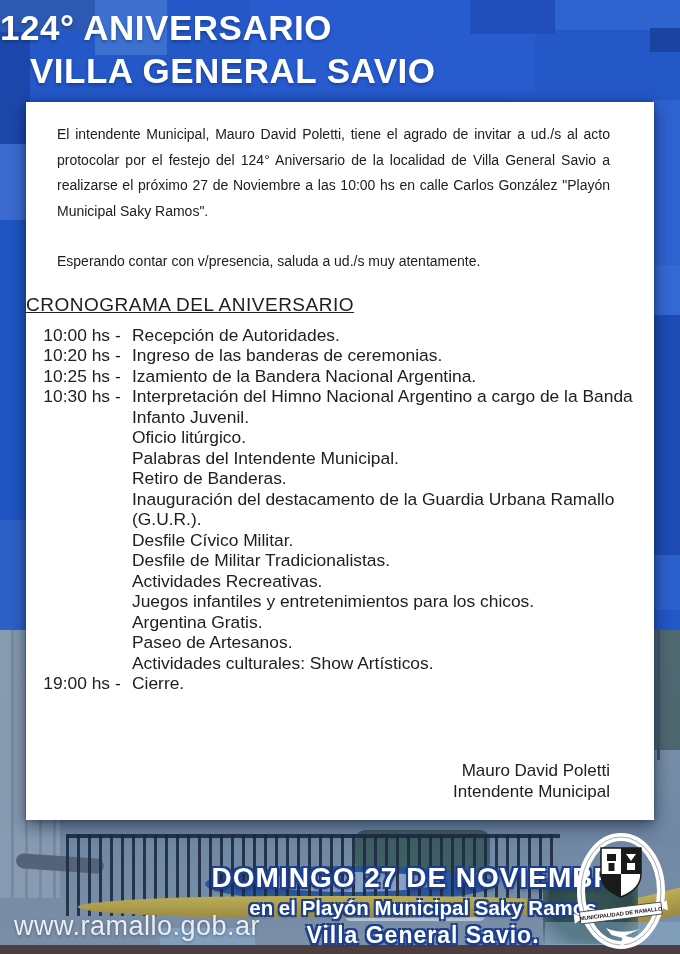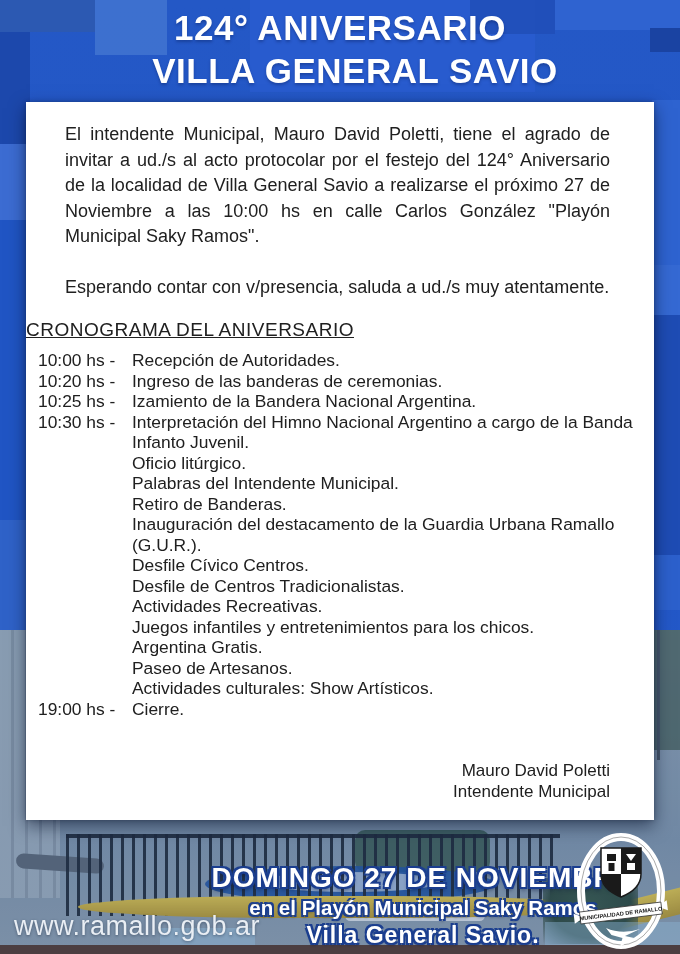--- a/index.html
+++ b/index.html
@@ -4,21 +4,21 @@
 <style>
   html,body{margin:0;padding:0;background:#555;}
   .poster{
     position:relative;width:680px;height:954px;overflow:hidden;
     font-family:"Liberation Sans", sans-serif;
     background:linear-gradient(180deg,#2458c6 0%,#2257c8 60%,#2b5fc6 100%);
   }
   .patch{position:absolute;}
 
   
-  .header{position:absolute;left:0;top:8px;width:100%;text-align:center;color:#ffffff;}
+  .header{position:absolute;left:0;top:8px;width:100%;color:#ffffff;}
   .header .l1{font-size:35px;font-weight:800;letter-spacing:.5px;text-shadow:0 2px 3px rgba(10,25,80,.35);}
   .header .l2{font-size:35px;font-weight:800;letter-spacing:.5px;margin-top:3px;text-shadow:0 2px 3px rgba(10,25,80,.35);padding-left:30px;}
 
   
   .photo{position:absolute;left:0;top:630px;width:680px;height:324px;
     background:linear-gradient(180deg,#93a6b4 0%,#8799a9 35%,#7e92a4 65%,#8c9ba8 100%);}
   .photo .tint{position:absolute;inset:0;background:rgba(62,102,164,.20);}
   .wall{position:absolute;left:0;top:0;width:60px;height:268px;
     background:repeating-linear-gradient(90deg,#9dabb6 0 11px,#8794a0 11px 14px);opacity:.9;}
   .trees-right{position:absolute;right:0;top:0;width:34px;height:120px;background:#41584b;opacity:.75;}
@@ -40,27 +40,27 @@
   .blue-tile1{position:absolute;left:160px;top:298px;width:95px;height:26px;background:#9dc5dd;opacity:.5;}
   .blue-tile2{position:absolute;left:545px;top:292px;width:135px;height:32px;background:#9dc5dd;opacity:.45;}
   .bottom-strip{position:absolute;left:0;top:315px;width:680px;height:9px;background:#4c3e41;}
 
   
   .card{
     position:absolute;left:26px;top:102px;width:628px;height:718px;background:#ffffff;
     box-shadow:0 6px 16px rgba(5,15,40,.55), 0 0 4px rgba(5,15,40,.3);
     color:#202020;box-sizing:border-box;padding-top:20px;
   }
-  .card p{margin:0 44px 0 39px;font-size:18px;line-height:25.5px;}
+  .card p{margin:0 44px 0 31px;font-size:14px;line-height:25.5px;}
   .card .p1{text-align:justify;}
   .card .p2{margin-top:25px;}
   .crono-title{margin-top:19px;text-align:left;font-size:19px;letter-spacing:.5px;text-decoration:underline;}
   .schedule{margin:9px 20px 0 12px;font-size:17.4px;line-height:20.5px;}
   .srow{display:flex;}
-  .stime{flex:0 0 88px;white-space:nowrap;}
+  .stime{flex:0 0 88px;white-space:nowrap;text-align:center;}
   .stext{flex:1;padding-left:6px;}
   .signature{position:absolute;right:44px;bottom:18px;text-align:right;font-size:17px;line-height:21px;margin-left:8px;}
 
   
   .banner{position:absolute;left:166px;top:862px;width:514px;text-align:center;color:#ffffff;font-weight:800;}
   .banner .b1{font-size:28px;letter-spacing:1px;
     text-shadow:-2px -2px 0 #1b3e8f,2px -2px 0 #1b3e8f,-2px 2px 0 #1b3e8f,2px 2px 0 #1b3e8f,0 3px 4px rgba(8,20,60,.6);}
   .banner .b2{font-size:20.5px;margin-top:2px;
     text-shadow:-2px -2px 0 #1b3e8f,2px -2px 0 #1b3e8f,-2px 2px 0 #1b3e8f,2px 2px 0 #1b3e8f,0 2px 3px rgba(8,20,60,.6);}
   .banner .b3{font-size:23px;margin-top:2px;letter-spacing:1px;
@@ -148,25 +148,25 @@
       <div class="srow">
           <span class="stime"></span>
           <span class="stext">Retiro de Banderas.</span>
         </div>
       <div class="srow">
           <span class="stime"></span>
           <span class="stext">Inauguración del destacamento de la Guardia Urbana Ramallo (G.U.R.).</span>
         </div>
       <div class="srow">
           <span class="stime"></span>
-          <span class="stext">Desfile Cívico Centros.</span>
-        </div>
-      <div class="srow">
-          <span class="stime"></span>
-          <span class="stext">Desfile de Centros Tradicionalistas.</span>
+          <span class="stext">Desfile Cívico Militar.</span>
+        </div>
+      <div class="srow">
+          <span class="stime"></span>
+          <span class="stext">Desfile de Militar Tradicionalistas.</span>
         </div>
       <div class="srow">
           <span class="stime"></span>
           <span class="stext">Actividades Recreativas.</span>
         </div>
       <div class="srow">
           <span class="stime"></span>
           <span class="stext">Juegos infantiles y entretenimientos para los chicos.</span>
         </div>
       <div class="srow">

